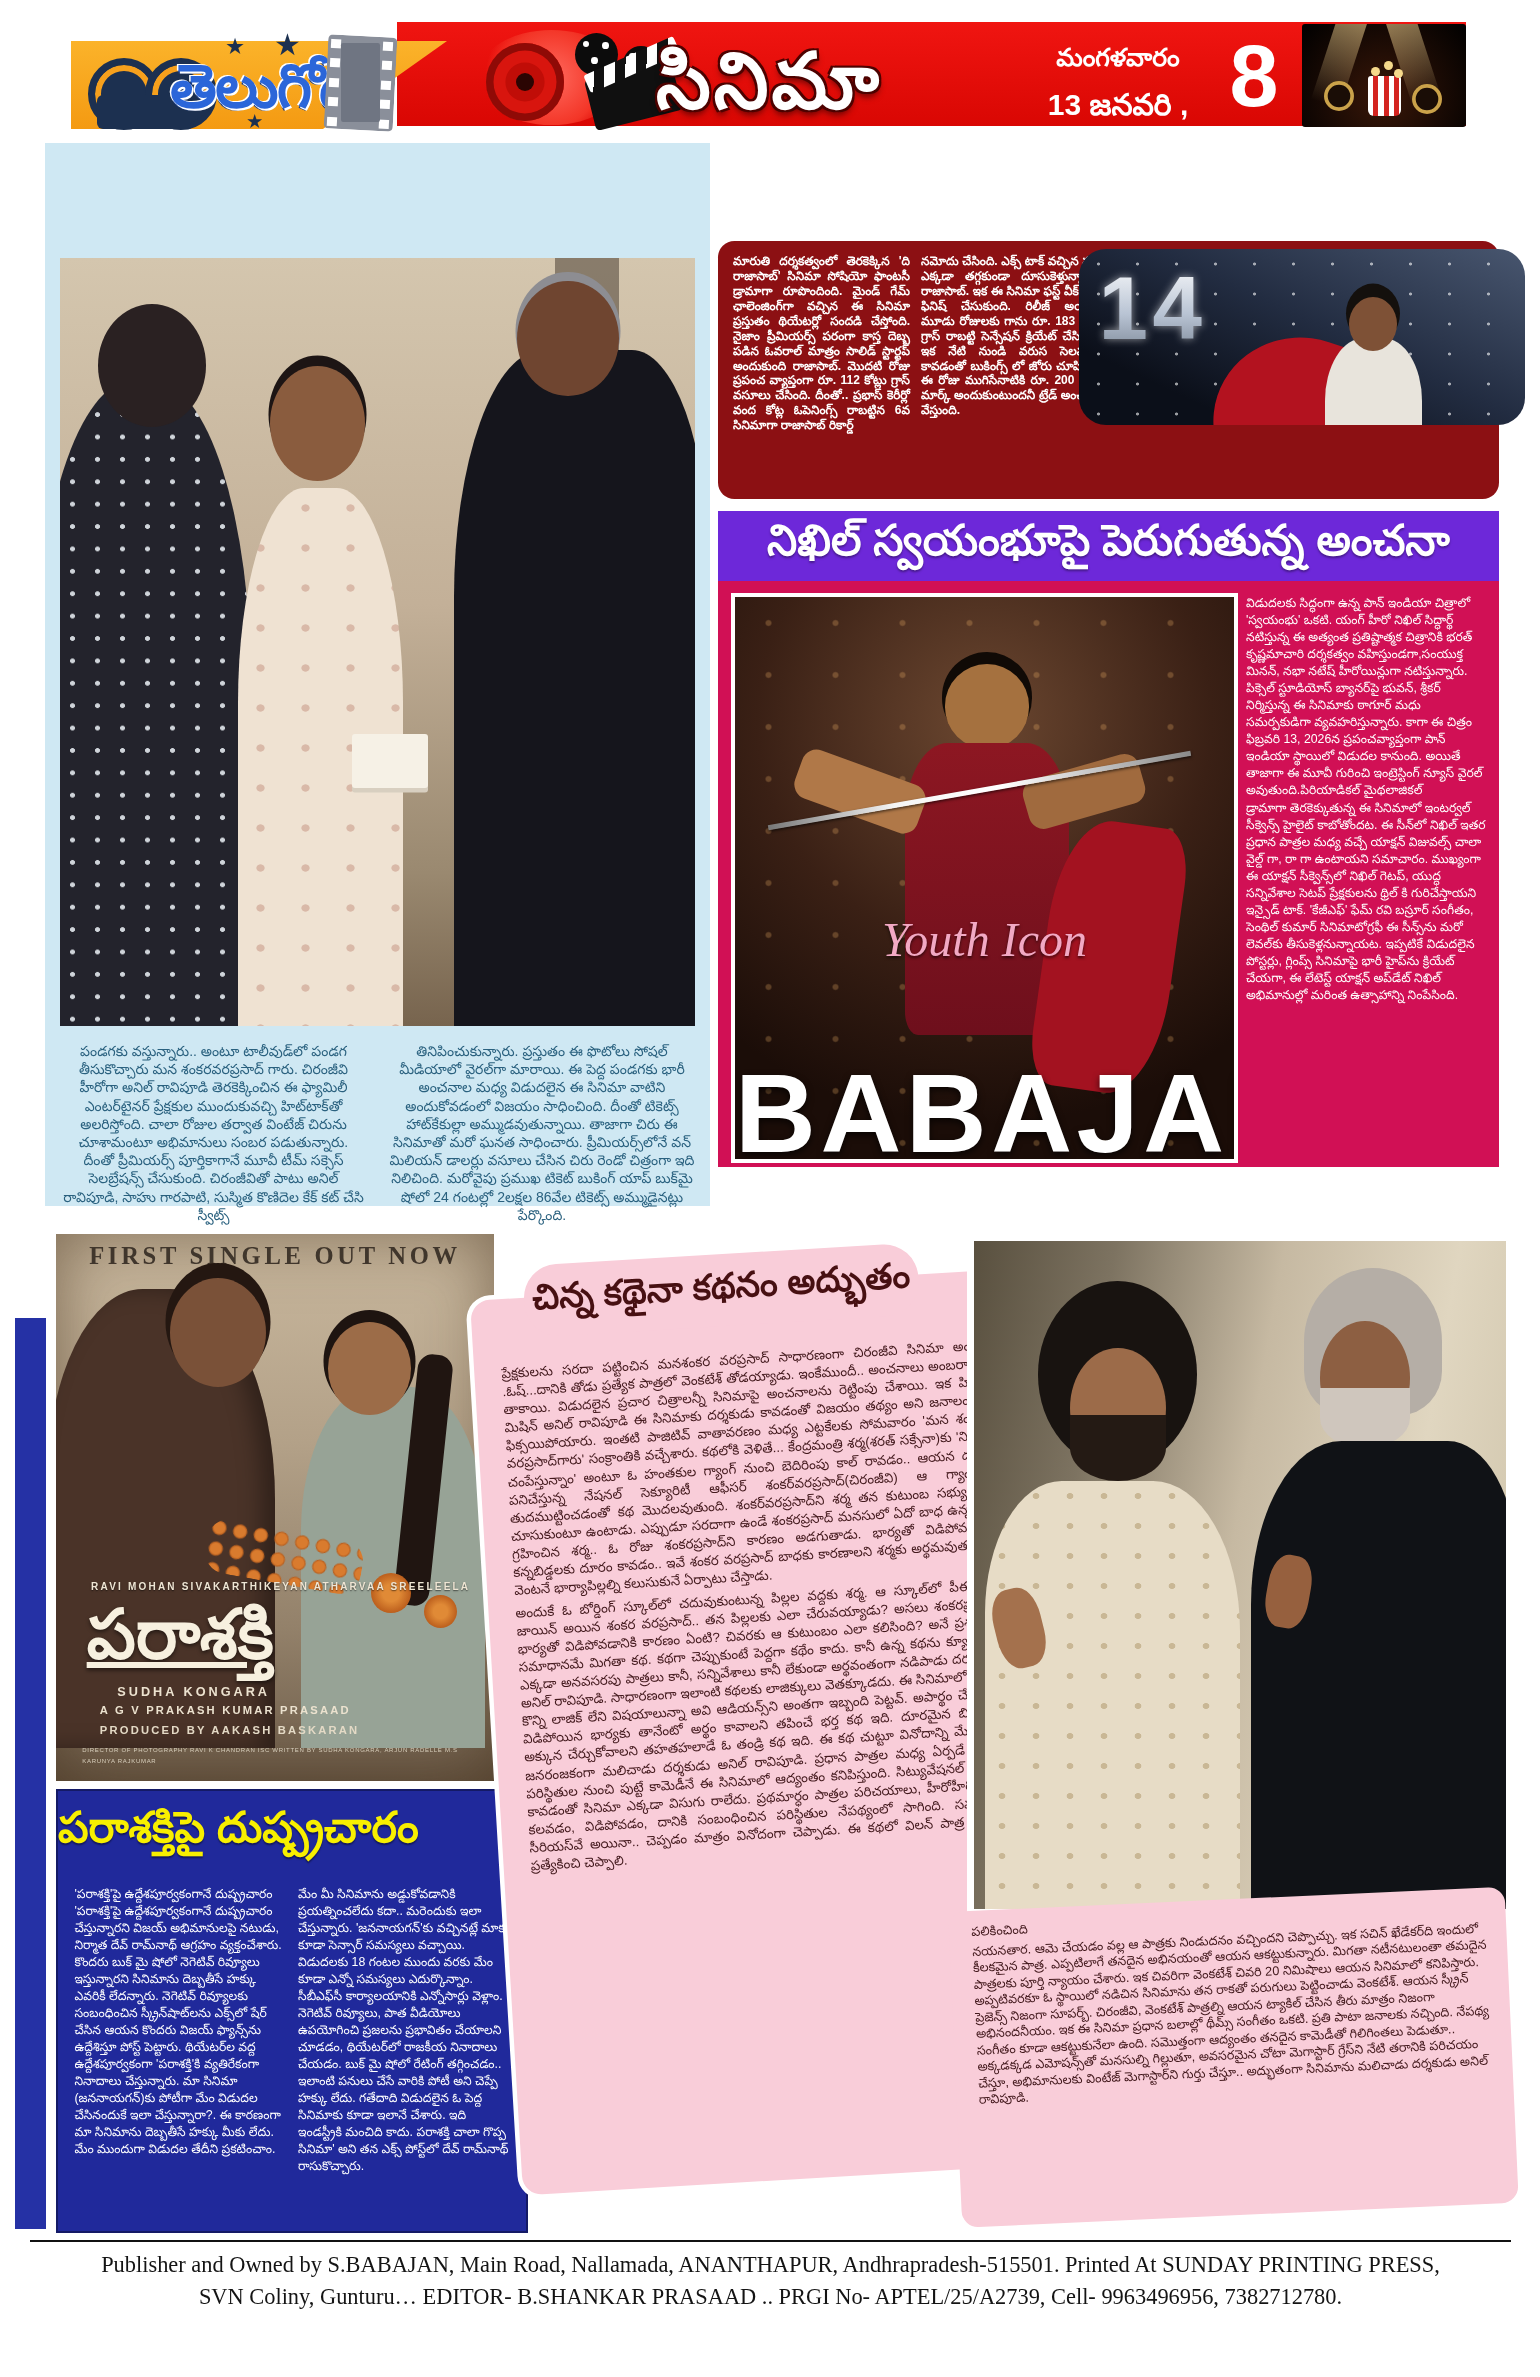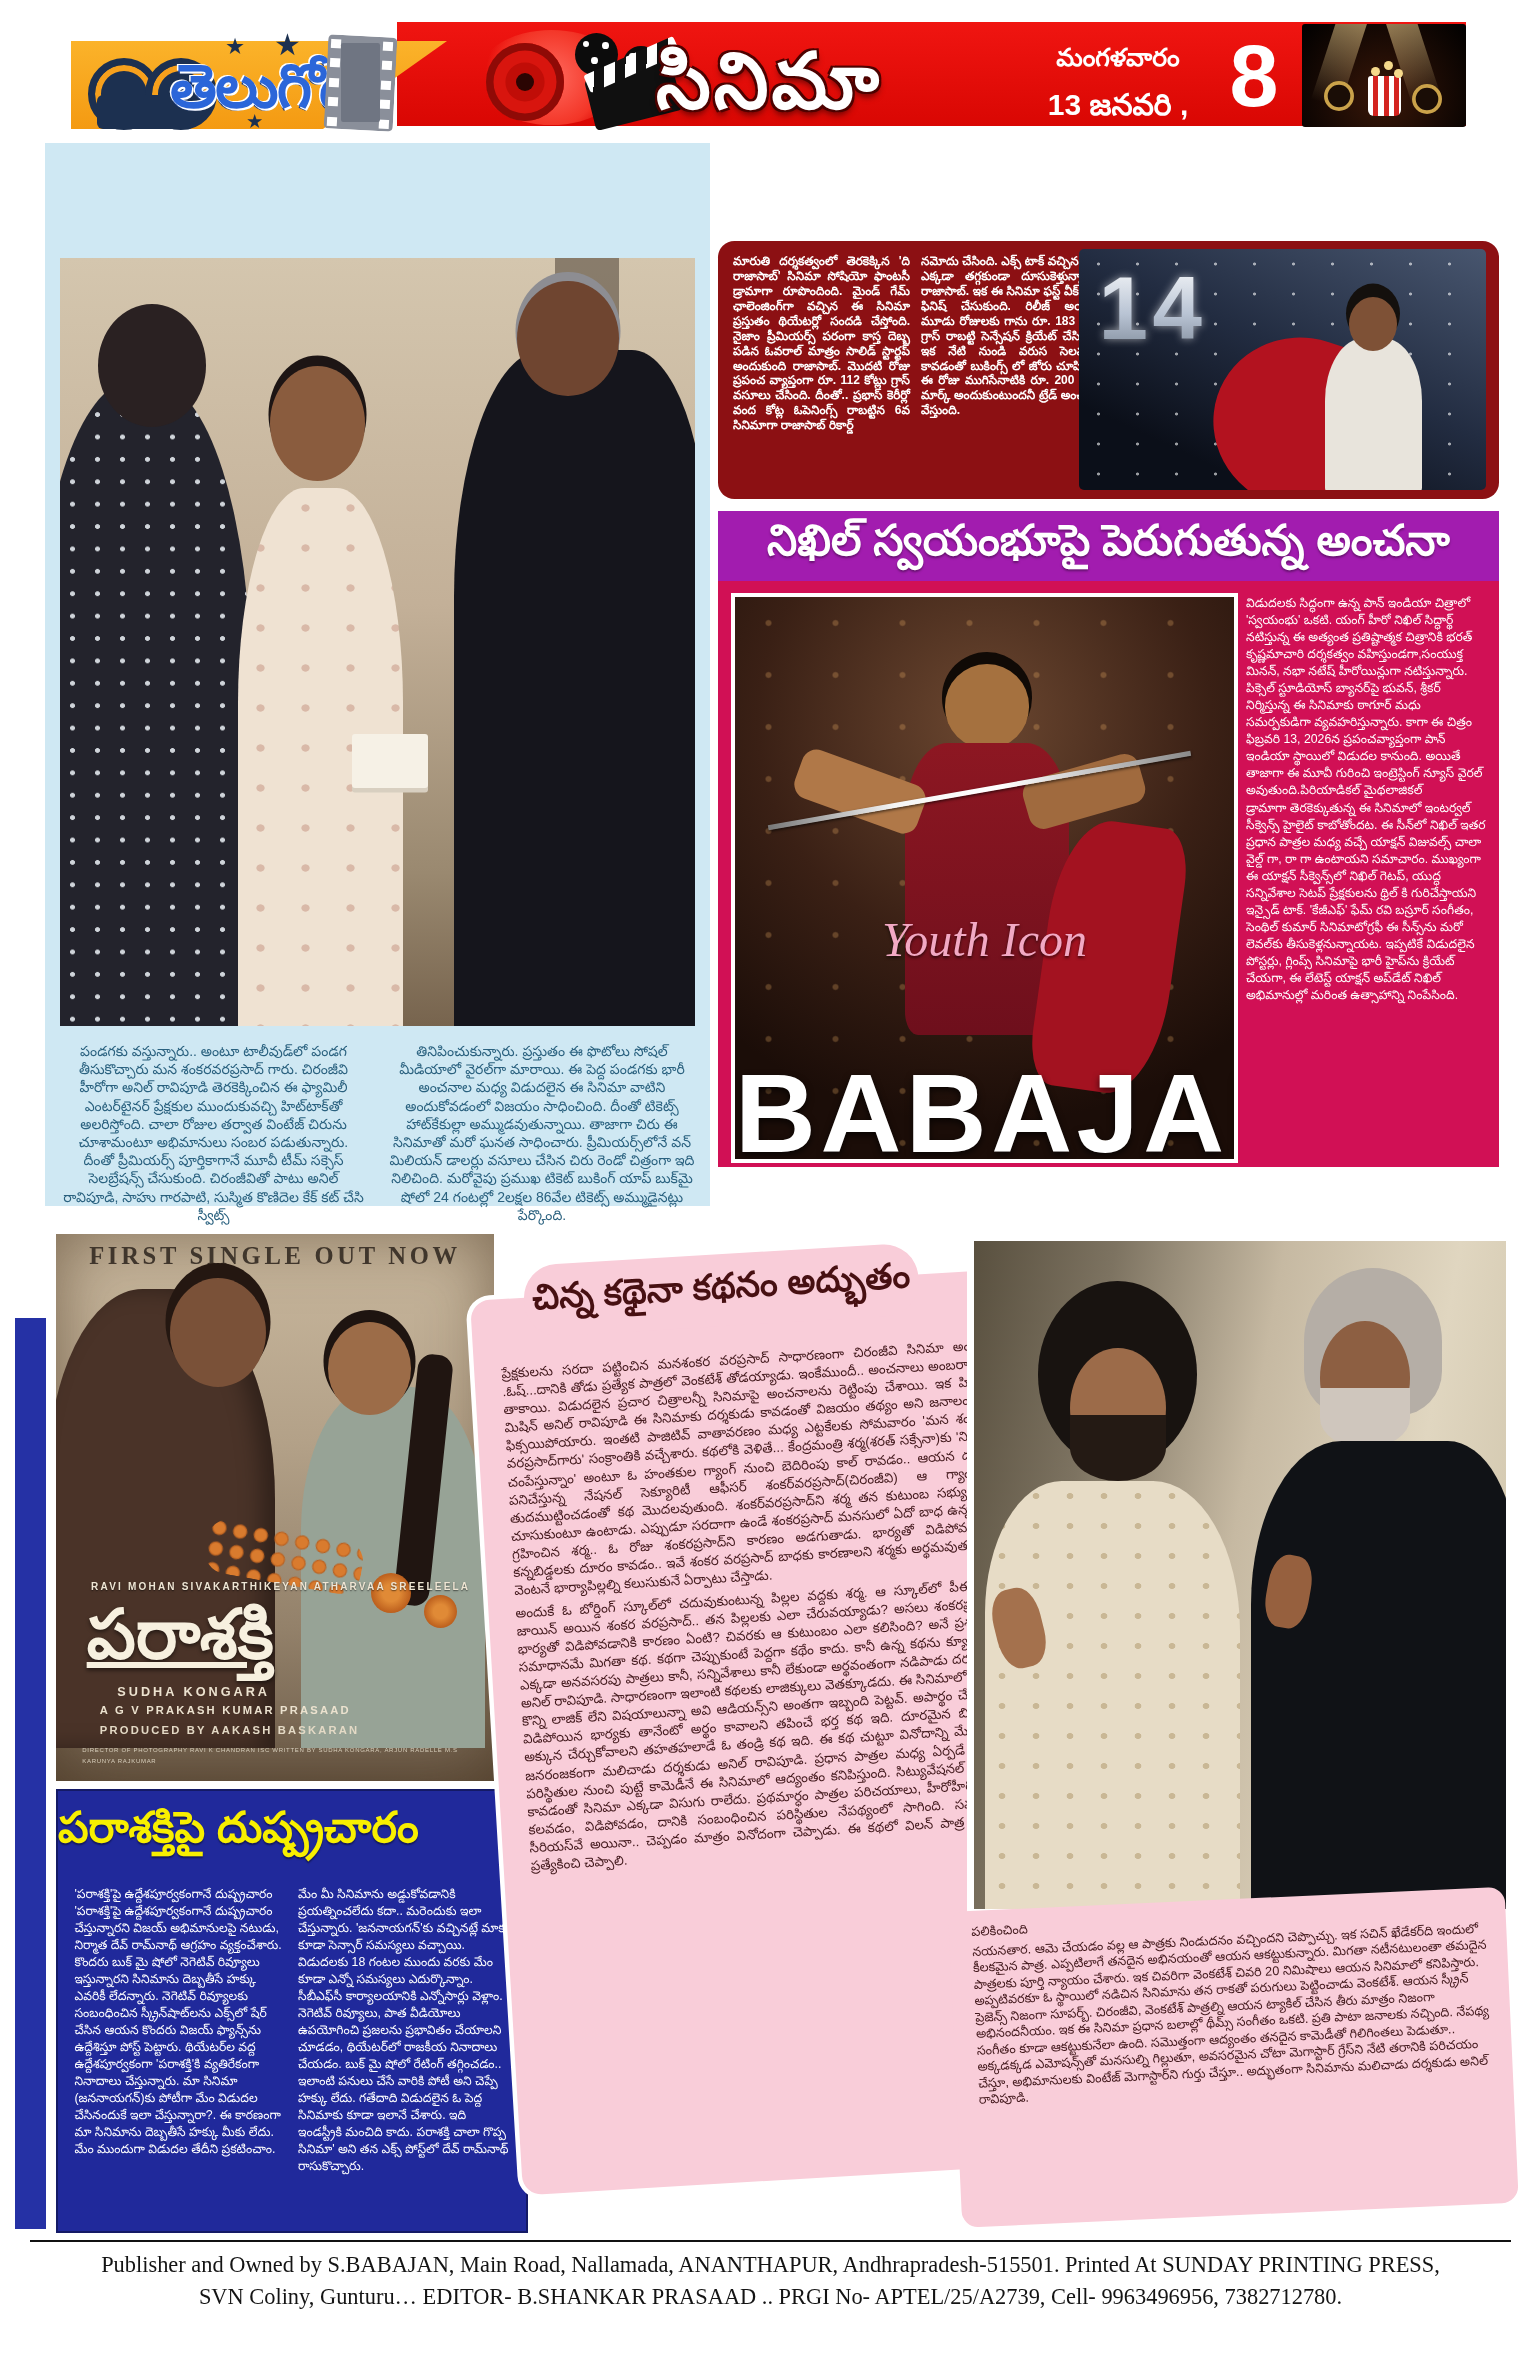--- a/index.html
+++ b/index.html
@@ -67,32 +67,32 @@
   .a1col{font-size:14px;line-height:1.3;color:#2a617f;text-align:center;}
   #a1c1{width:301px;} #a1c2{width:306px;}
 
   
   #a2-banner{left:718px;top:146px;width:781px;height:88px;background:#8c1013;border-radius:36px;
       display:flex;align-items:center;justify-content:center;}
   #a2-banner div{color:#fff;font-size:48px;font-weight:800;text-shadow:0 2.2px 3px rgba(0,0,0,.45);}
   #a2-panel{left:718px;top:241px;width:781px;height:258px;background:#8c1013;border-radius:16.4px;}
   .a2col{position:absolute;top:13.4px;width:177px;font-size:12px;line-height:1.24;color:#fff;font-weight:700;text-align:justify;}
   #a2c1{left:15px;} #a2c2{left:203px;}
-  #a2-photo{left:1079px;top:249px;width:407px;height:241px;border-radius:5px;overflow:hidden;
-      background:linear-gradient(205deg,#48566f 0%,#222c41 45%,#0b0f19 80%);}
+  #a2-photo{left:1079px;top:249px;width:407px;height:176px;border-radius:27px;overflow:hidden;
+      background:linear-gradient(205deg,#48566f 0%,#222c41 45%,#0b0f19 80%);padding-left:39px;}
   #a2-snow{position:absolute;inset:0;background-image:radial-gradient(circle,rgba(255,255,255,.85) 1.1px,transparent 1.9px);background-size:39px 30px;opacity:.7;}
   #a2-digits{position:absolute;left:19.4px;top:7.5px;font-size:89px;font-weight:800;letter-spacing:4.5px;
       background:linear-gradient(180deg,#ffffff,#b9c4d4 55%,#74808f);-webkit-background-clip:text;background-clip:text;color:transparent;
       filter:drop-shadow(0 0 4.5px rgba(255,255,255,.55));}
   #a2-cape{position:absolute;left:134px;top:89px;width:179px;height:171px;background:#b3121f;border-radius:60% 40% 30% 60%;transform:rotate(18deg);}
   #a2-torso{position:absolute;left:246px;top:89px;width:97px;height:157px;background:#e8e4dc;border-radius:40% 40% 7.5px 7.5px;}
   #a2-head{position:absolute;left:270px;top:48px;width:48px;height:54px;background:#7e5136;border-radius:50%;box-shadow:0 -10.4px 0 3px #14100d;}
 
   
-  #a3-banner{left:718px;top:511px;width:781px;height:70px;background:#a21caf;display:flex;align-items:center;justify-content:center;}
+  #a3-banner{left:718px;top:511px;width:781px;height:70px;background:#6d28d9;display:flex;align-items:center;justify-content:center;}
   #a3-banner div{color:#fff;font-size:43px;font-weight:800;text-shadow:0 2.2px 2.2px rgba(0,0,0,.35);}
   #a3-panel{left:718px;top:581px;width:781px;height:586px;background:#d11055;}
   #a3-photo{left:731px;top:593px;width:499px;height:562px;border:4.5px solid #fff;overflow:hidden;
       background:radial-gradient(circle at 50% 22%,#6b4730 0%,#3a2015 45%,#1b0d08 80%);}
   #a3-bokeh{position:absolute;inset:0;background-image:radial-gradient(circle,rgba(255,190,110,.5) 2.2px,transparent 3.7px);background-size:67px 52px;opacity:.5;}
   #a3-sword{position:absolute;left:6%;top:34%;width:86%;height:5.2px;background:linear-gradient(90deg,#777,#f5f5f5 30%,#fff 55%,#8a8a8a);transform:rotate(-10deg);box-shadow:0 1.5px 3px rgba(0,0,0,.6);}
   #a3-arm1{position:absolute;left:12%;top:30%;width:26%;height:9%;background:#b07848;border-radius:15px;transform:rotate(20deg);}
   #a3-arm2{position:absolute;left:58%;top:30%;width:24%;height:9%;background:#a06a3e;border-radius:15px;transform:rotate(-16deg);}
   #a3-head{position:absolute;left:42%;top:12%;width:17%;height:15%;background:#a5713f;border-radius:50%;box-shadow:0 -9px 0 3px #100a06;}
   #a3-vest{position:absolute;left:34%;top:26%;width:33%;height:52%;background:linear-gradient(180deg,#8d1722,#6e0f1c);border-radius:26% 26% 8% 8%;}

